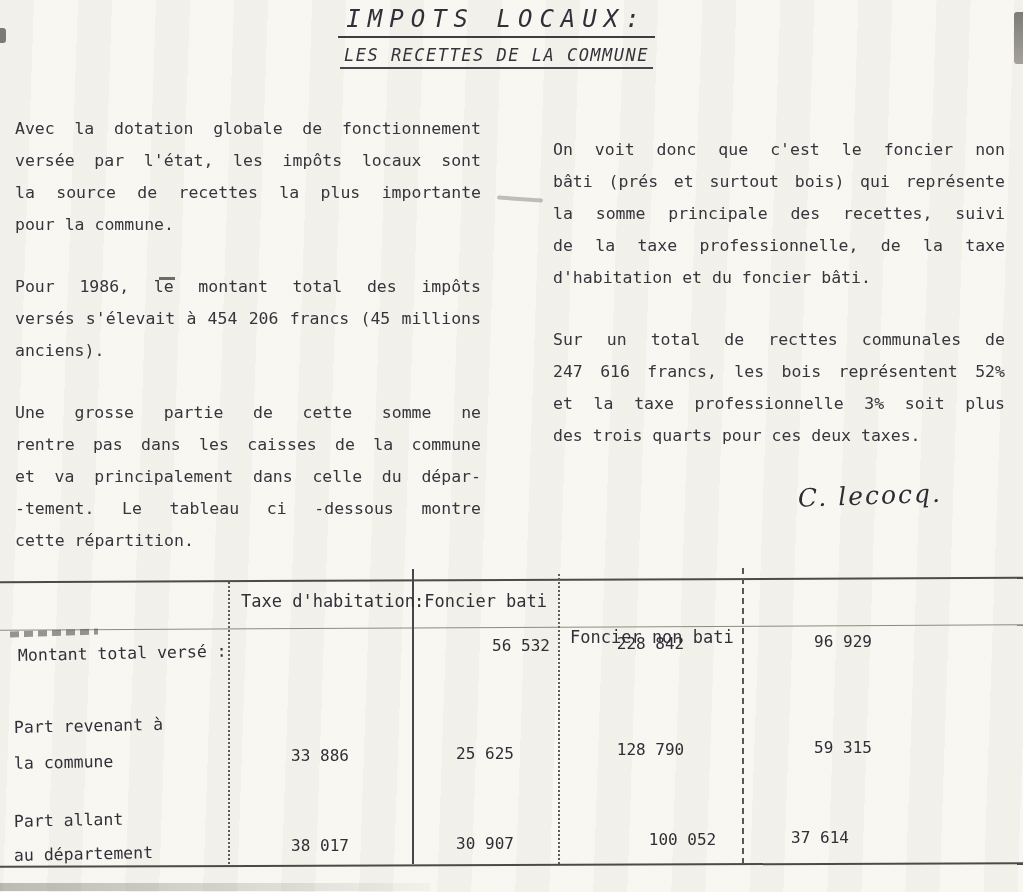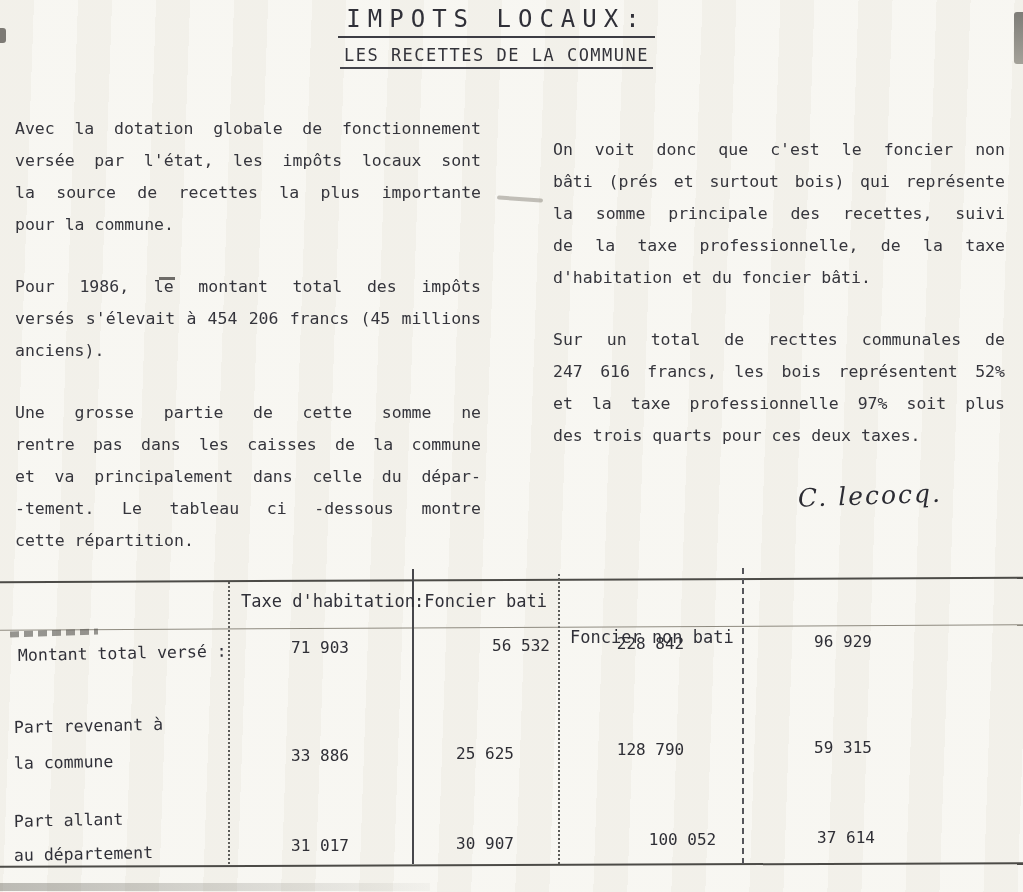--- a/index.html
+++ b/index.html
@@ -5,21 +5,21 @@
   html,body{margin:0;padding:0;background:#9a988f;}
   .page{
     position:relative;width:1023px;height:892px;overflow:hidden;
     background:
       repeating-linear-gradient(92deg, rgba(228,224,212,0.22) 0 34px, rgba(252,251,247,0.28) 34px 78px),
       #f6f5f0;
     color:#35353c;
     font-family:"DejaVu Sans Mono","Liberation Mono",monospace;
   }
   
-  .head-wrap{position:absolute;top:5px;left:0;right:30px;text-align:center;}
+  .head-wrap{position:absolute;top:5px;left:0;right:30px;text-align:center;font-style:italic;}
   .doc-title{
     display:inline-block;margin:0;font-weight:normal;font-size:24px;letter-spacing:7px;
     padding:0 8px 3px 8px;border-bottom:2px solid #3d3d44;color:#303038;
   }
   .doc-subtitle{
     display:inline-block;margin:7px 0 11px 0;font-weight:normal;font-size:17px;letter-spacing:1.5px;
     padding:0 4px 2px 4px;border-bottom:2px solid #45454c;color:#34343b;
   }
   
   .col{position:absolute;font-size:16.5px;line-height:32px;}
@@ -91,58 +91,57 @@
     <div class="para">
       <div class="ln">On voit donc que c'est le foncier non</div>
       <div class="ln">bâti (prés et surtout bois) qui représente</div>
       <div class="ln">la somme principale des recettes, suivi</div>
       <div class="ln">de la taxe professionnelle, de la taxe</div>
       <div class="ln last">d'habitation et du foncier bâti.</div>
     </div>
     <div class="para">
       <div class="ln">Sur un total de recttes communales de</div>
       <div class="ln">247 616 francs, les bois représentent 52%</div>
-      <div class="ln">et la taxe professionnelle 97% soit plus</div>
+      <div class="ln">et la taxe professionnelle 3% soit plus</div>
       <div class="ln last">des trois quarts pour ces deux taxes.</div>
     </div>
   </div>
 
   <div class="signature">C. lecocq.</div>
 
   <div class="hline t-top"></div>
   <div class="hline t-head"></div>
   <div class="hline t-bottom"></div>
   <div class="vline v1"></div>
   <div class="vline v2"></div>
   <div class="vline v3"></div>
   <div class="vline v4"></div>
 
   <span class="th" style="left:241px;">Taxe d'habitation</span>
   <span class="th" style="left:414px;">:Foncier bati</span>
   <span class="th" style="left:570px;margin-top:36px;">Foncier non bati</span>
 
   <span class="rlabel" style="left:18px;top:646px;">Montant total versé :</span>
-  <span class="val" style="left:230px;top:638px;width:180px;">71 903</span>
   <span class="val" style="left:412px;top:636px;width:146px;padding-left:36px;">56 532</span>
   <span class="val" style="left:558px;top:634px;width:185px;">228 842</span>
   <span class="val" style="left:743px;top:632px;width:200px;">96 929</span>
 
   <span class="rlabel" style="left:14px;top:718px;">Part revenant à</span>
   <span class="rlabel" style="left:14px;top:754px;">la commune</span>
   <span class="val" style="left:230px;top:746px;width:180px;">33 886</span>
   <span class="val" style="left:412px;top:744px;width:146px;">25 625</span>
   <span class="val" style="left:558px;top:740px;width:185px;">128 790</span>
   <span class="val" style="left:743px;top:738px;width:200px;">59 315</span>
 
   <span class="rlabel" style="left:14px;top:812px;">Part allant</span>
   <span class="rlabel" style="left:14px;top:846px;">au département</span>
-  <span class="val" style="left:230px;top:836px;width:180px;">31 017</span>
+  <span class="val" style="left:230px;top:836px;width:180px;">38 017</span>
   <span class="val" style="left:412px;top:834px;width:146px;">30 907</span>
   <span class="val" style="left:590px;top:830px;width:185px;text-align:center;">100 052</span>
-  <span class="val" style="left:746px;top:828px;width:200px;text-align:center;">37 614</span>
+  <span class="val" style="left:720px;top:828px;width:200px;text-align:center;">37 614</span>
 
   <div class="artifact a-corner-left"></div>
   <div class="artifact a-corner-right"></div>
   <div class="artifact a-streak"></div>
   <div class="artifact a-dash"></div>
   <div class="artifact a-rowsmudge"></div>
   <div class="artifact a-bottom"></div>
 
 </div>
 

